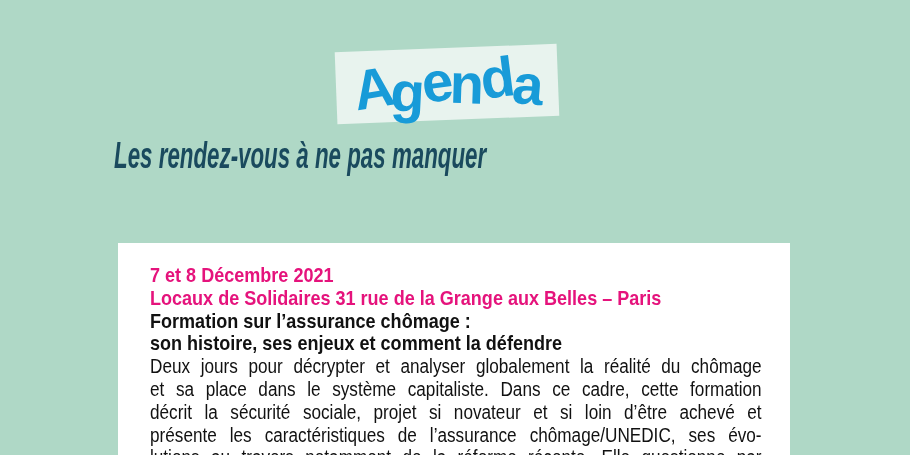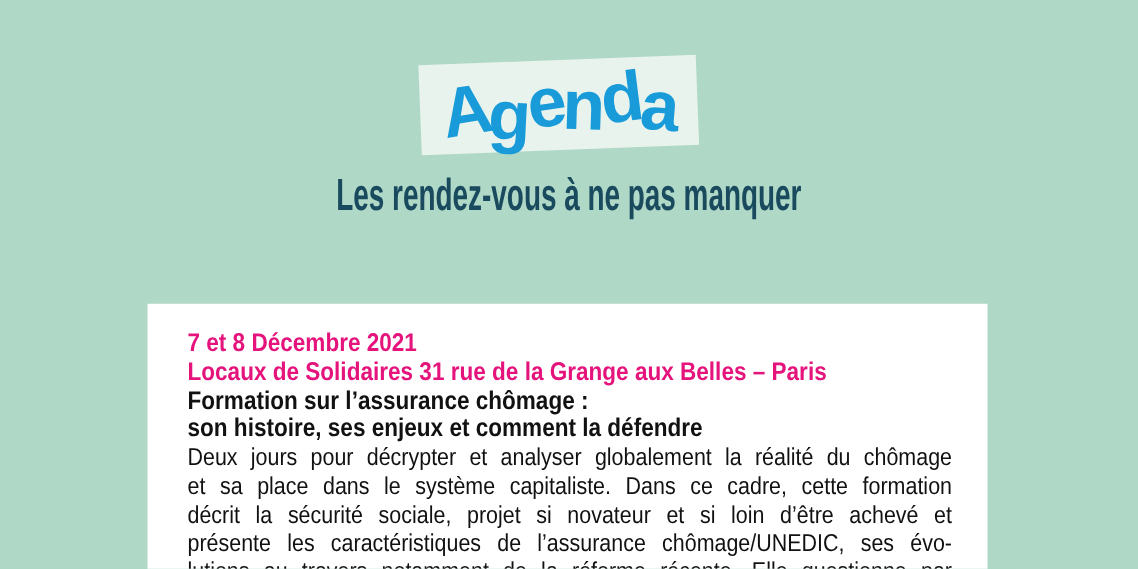--- a/index.html
+++ b/index.html
@@ -37,21 +37,21 @@
   .title-letter:nth-child(3) { transform: rotate(-6deg) translateY(-2px); }
   .title-letter:nth-child(4) { transform: rotate(4deg)  translateY(1px); }
   .title-letter:nth-child(5) { transform: rotate(-5deg) translateY(-4px); }
   .title-letter:nth-child(6) { transform: rotate(7deg)  translateY(4px); }
 
   .subtitle-row {
     position: absolute;
     left: 0; top: 138px;
     width: 100%;
     display: flex;
-    justify-content: center;
+    font-style: italic;
   }
   .subtitle {
     font-size: 36px;
     font-weight: bold;
     color: #1a4a5e;
     white-space: nowrap;
     display: inline-block;
     transform: scaleX(0.62);
     transform-origin: center;
     line-height: 1;

